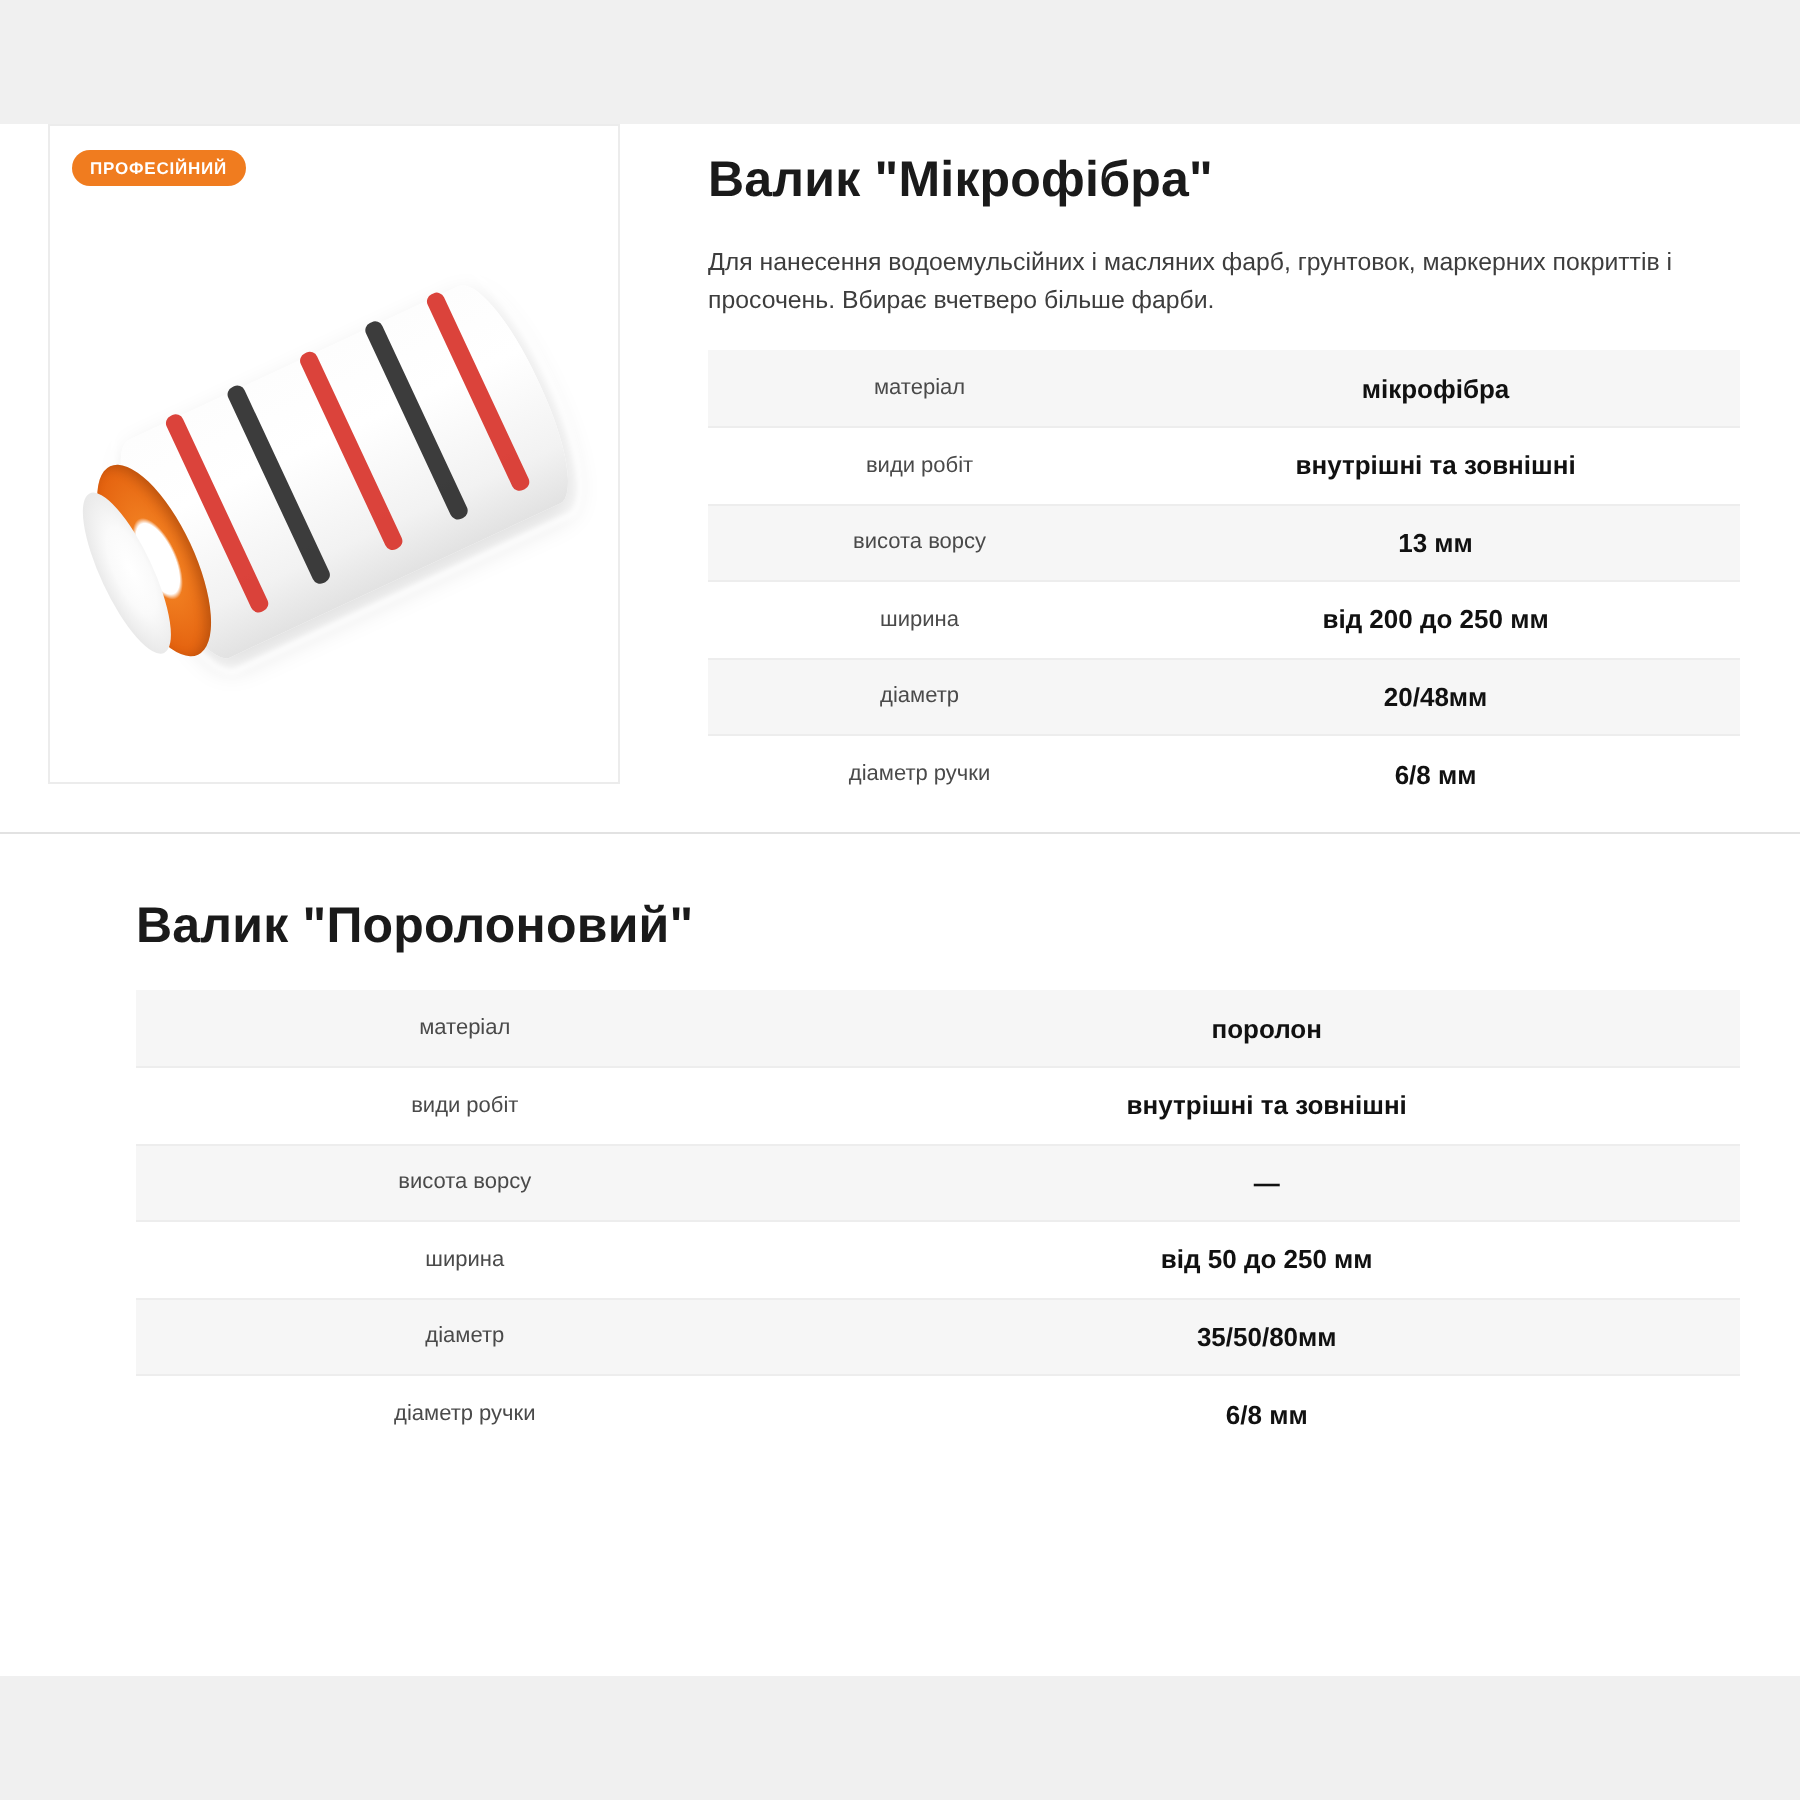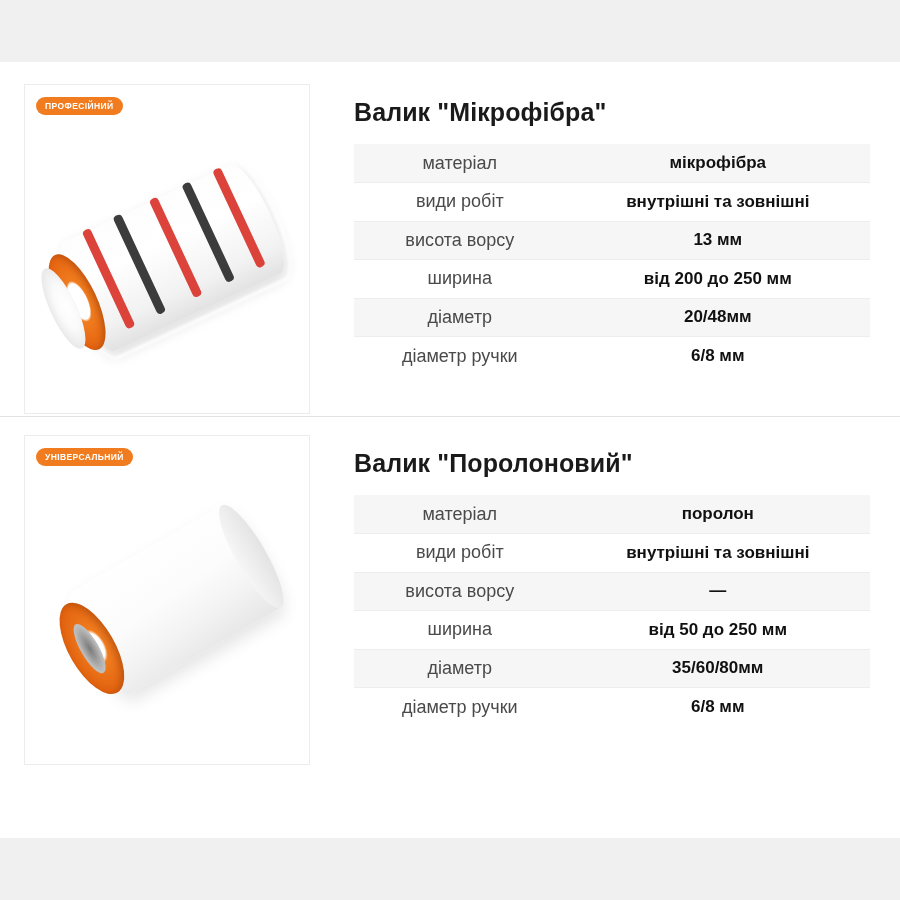--- a/index.html
+++ b/index.html
@@ -27,21 +27,21 @@
     bottom: 62px;
     background: #ffffff;
   }
 
   .product {
     display: flex;
     align-items: flex-start;
     padding: 0 24px;
   }
 
-  .product-top { height: 354px; padding-top: 22px; }
+  .product-top { height: 354px; }
   .product-bottom { height: 354px; padding-top: 18px; }
 
   .divider {
     height: 1px;
     background: #e2e2e2;
     margin: 0 0px;
   }
 
   
   .img-card {
@@ -194,26 +194,26 @@
   .spec-table tr:nth-child(even) { background: #ffffff; }
   .spec-table td {
     padding: 0 10px;
     border-bottom: 1px solid #ededed;
     vertical-align: middle;
   }
   .spec-table tr:last-child td { border-bottom: none; }
   .spec-key {
     width: 41%;
     text-align: center;
-    font-size: 18px;
+    font-size: 11px;
     color: #4a4a4a;
   }
   .spec-val {
     text-align: center;
-    font-size: 17px;
+    font-size: 13px;
     font-weight: bold;
     color: #111;
   }
 </style>
 </head>
 <body>
 
 <div class="page">
   <div class="sheet">
 
@@ -232,20 +232,21 @@
             <div class="mf-stripe" style="left:206px; background:#d8332a;"></div>
             <div class="mf-fuzz"></div>
             <div class="mf-cap"></div>
             <div class="mf-cap2"></div>
           </div>
         </div>
       </div>
 
       <div class="info">
         <h2 class="title">Валик "Мікрофібра"</h2>
+        <p class="desc">Для нанесення водоемульсійних і масляних фарб, грунтовок, маркерних покриттів і просочень. Вбирає вчетверо більше фарби.</p>
 
         <table class="spec-table">
           <tbody>
             <tr>
               <td class="spec-key">матеріал</td>
               <td class="spec-val">мікрофібра</td>
             </tr>
             <tr>
               <td class="spec-key">види робіт</td>
               <td class="spec-val">внутрішні та зовнішні</td>
@@ -268,32 +269,20 @@
             </tr>
           </tbody>
         </table>
       </div>
     </section>
 
     <div class="divider"></div>
 
     <section class="product product-bottom">
 
-      <div class="img-card">
-        <span class="badge">УНІВЕРСАЛЬНИЙ</span>
-
-        <div class="roller-wrap">
-          <div class="fm-roller">
-            <div class="fm-body"></div>
-            <div class="fm-edge"></div>
-            <div class="fm-cap"></div>
-            <div class="fm-cap-inner"></div>
-          </div>
-        </div>
-      </div>
 
       <div class="info">
         <h2 class="title">Валик "Поролоновий"</h2>
 
         <table class="spec-table">
           <tbody>
             <tr>
               <td class="spec-key">матеріал</td>
               <td class="spec-val">поролон</td>
             </tr>
@@ -304,21 +293,21 @@
             <tr>
               <td class="spec-key">висота ворсу</td>
               <td class="spec-val">—</td>
             </tr>
             <tr>
               <td class="spec-key">ширина</td>
               <td class="spec-val">від 50 до 250 мм</td>
             </tr>
             <tr>
               <td class="spec-key">діаметр</td>
-              <td class="spec-val">35/60/80мм</td>
+              <td class="spec-val">35/50/80мм</td>
             </tr>
             <tr>
               <td class="spec-key">діаметр ручки</td>
               <td class="spec-val">6/8 мм</td>
             </tr>
           </tbody>
         </table>
       </div>
     </section>
 

